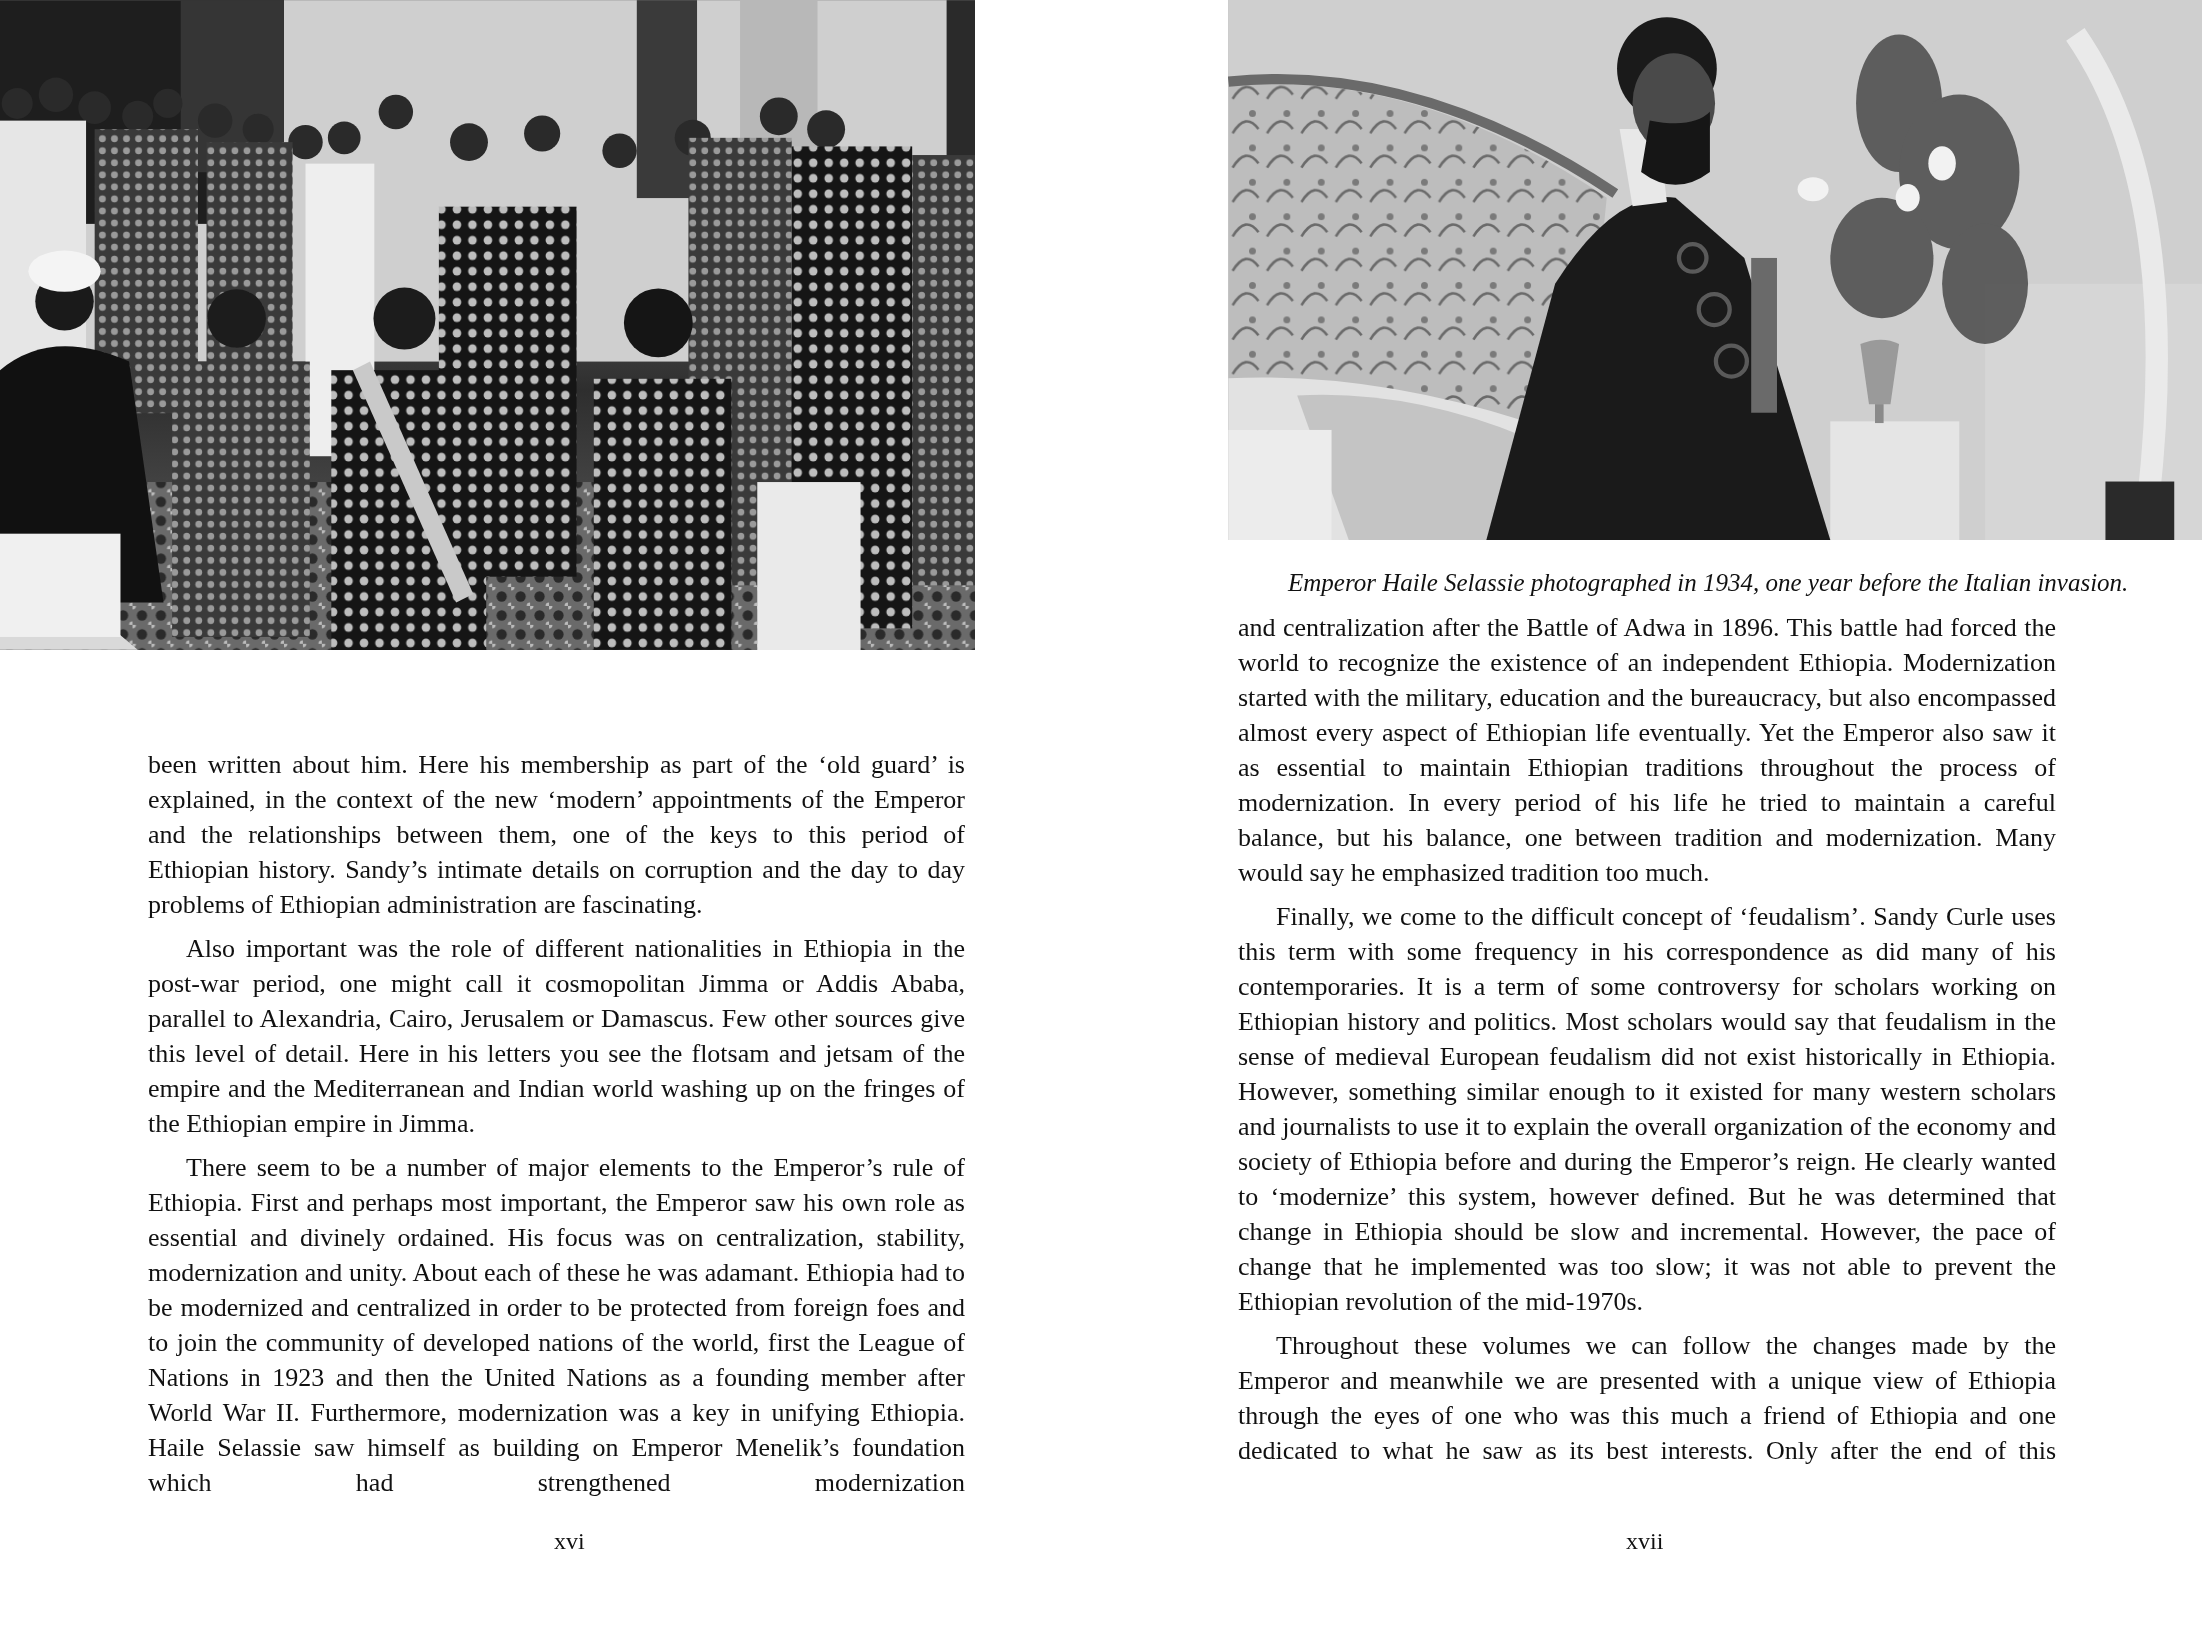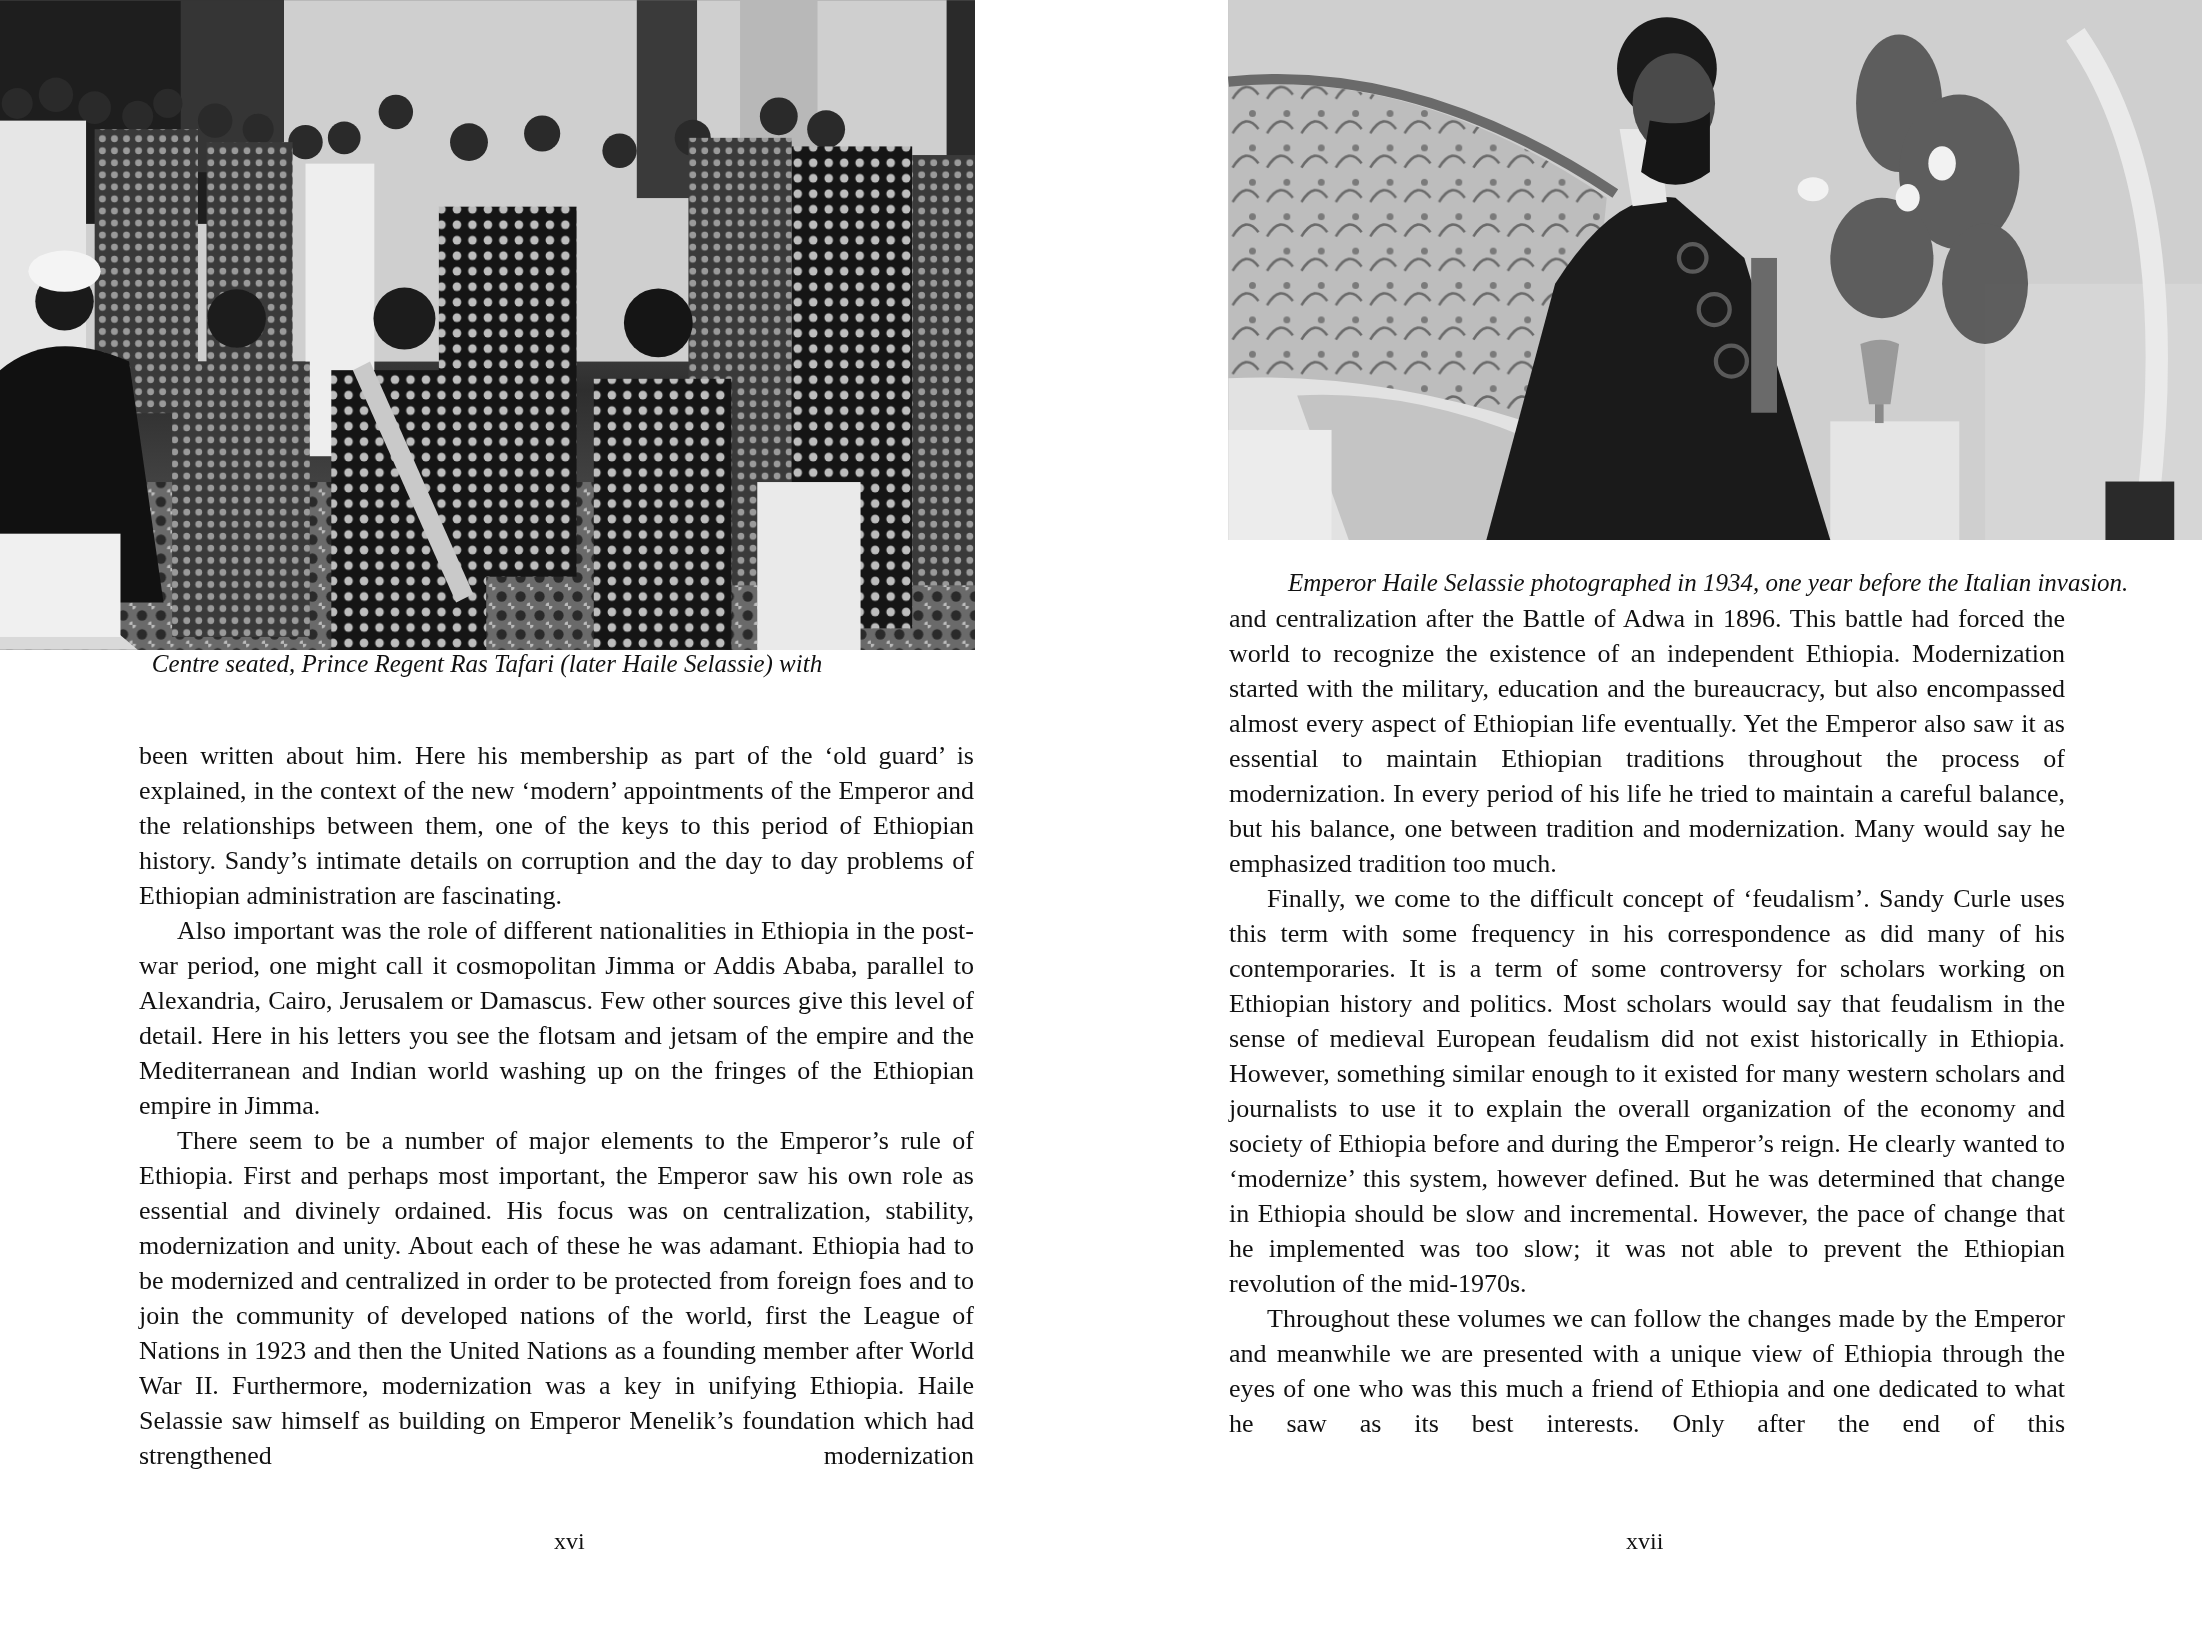--- a/index.html
+++ b/index.html
@@ -13,21 +13,21 @@
   #photo-right { left: 1228px; top: 0; width: 975px; height: 540px;
     background: linear-gradient(90deg, #c9c9c9 0%, #b5b5b5 28%, #1c1c1c 32%, #202020 60%, #bdbdbd 66%, #d8d8d8 100%); }
   .caption { position: absolute; font-family: "Liberation Serif", serif; font-style: italic;
              font-size: 25px; line-height: 34px; color: #111; text-align: center; }
   #caption-left { left: 120px; width: 734px; top: 647px; }
   #caption-right { left: 1230px; width: 946px; top: 549px; text-align: center; padding-left: 5.2px; margin-top: 17px; }
   .body-text { position: absolute; font-family: "Liberation Serif", serif; font-size: 26px;
                line-height: 35px; text-align: justify; color: #111; }
   #body-left { left: 139px; width: 835px; top: 738px; }
   #body-right { left: 1229px; width: 836px; top: 601px; }
-  .body-text p { margin: 0; text-indent: 38px; hyphens: manual; }
+  .body-text p { margin: 9px; text-indent: 38px; hyphens: manual; }
   .body-text p.noindent { text-indent: 0; }
   .body-text p.last-justify { text-align-last: justify; }
   .page-num { position: absolute; top: 1528px; font-family: "Liberation Serif", serif;
               font-size: 24px; color: #111; }
   #page-num-left { left: 554px; }
   #page-num-right { left: 1626px; }
 </style>
 </head>
 <body>
 
@@ -100,21 +100,20 @@
     <circle cx="470" cy="370" r="36" fill="#1c1c1c"></circle>
     <path d="M430,420 L550,690 L530,700 L410,430 Z" fill="#c9c9c9"></path>
     <rect x="690" y="440" width="160" height="315" fill="url(#robe2)"></rect>
     <circle cx="765" cy="375" r="40" fill="#151515"></circle>
 
     <rect x="880" y="560" width="120" height="230" fill="#eaeaea"></rect>
   </svg>
 </div>
 
 <div id="caption-left" class="caption">
-  <div>Centre seated, Prince Regent Ras Tafari (later Haile Selassie) with</div>
 </div>
 
 <div id="body-left" class="body-text">
   <p class="noindent">been written about him. Here his membership as part of the ‘old guard’ is explained, in the context of the new ‘modern’ appointments of the Emperor and the relationships between them, one of the keys to this period of Ethiopian history. Sandy’s intimate details on corruption and the day to day problems of Ethiopian administration are fascinating.</p>
   <p>Also important was the role of different nationalities in Ethiopia in the post-war period, one might call it cosmopolitan Jimma or Addis Ababa, parallel to Alexandria, Cairo, Jerusalem or Damascus. Few other sources give this level of detail. Here in his letters you see the flotsam and jetsam of the empire and the Mediterranean and Indian world washing up on the fringes of the Ethiopian empire in Jimma.</p>
   <p class="last-justify">There seem to be a number of major elements to the Emperor’s rule of Ethiopia. First and perhaps most important, the Emperor saw his own role as essential and divinely ordained. His focus was on centralization, stability, modernization and unity. About each of these he was adamant. Ethiopia had to be modernized and centralized in order to be protected from foreign foes and to join the community of developed nations of the world, first the League of Nations in 1923 and then the United Nations as a founding member after World War II. Furthermore, modernization was a key in unifying Ethiopia. Haile Selassie saw himself as building on Emperor Menelik’s foundation which had strengthened modernization</p>
 </div>
 
 <div id="page-num-left" class="page-num">xvi</div>
 

